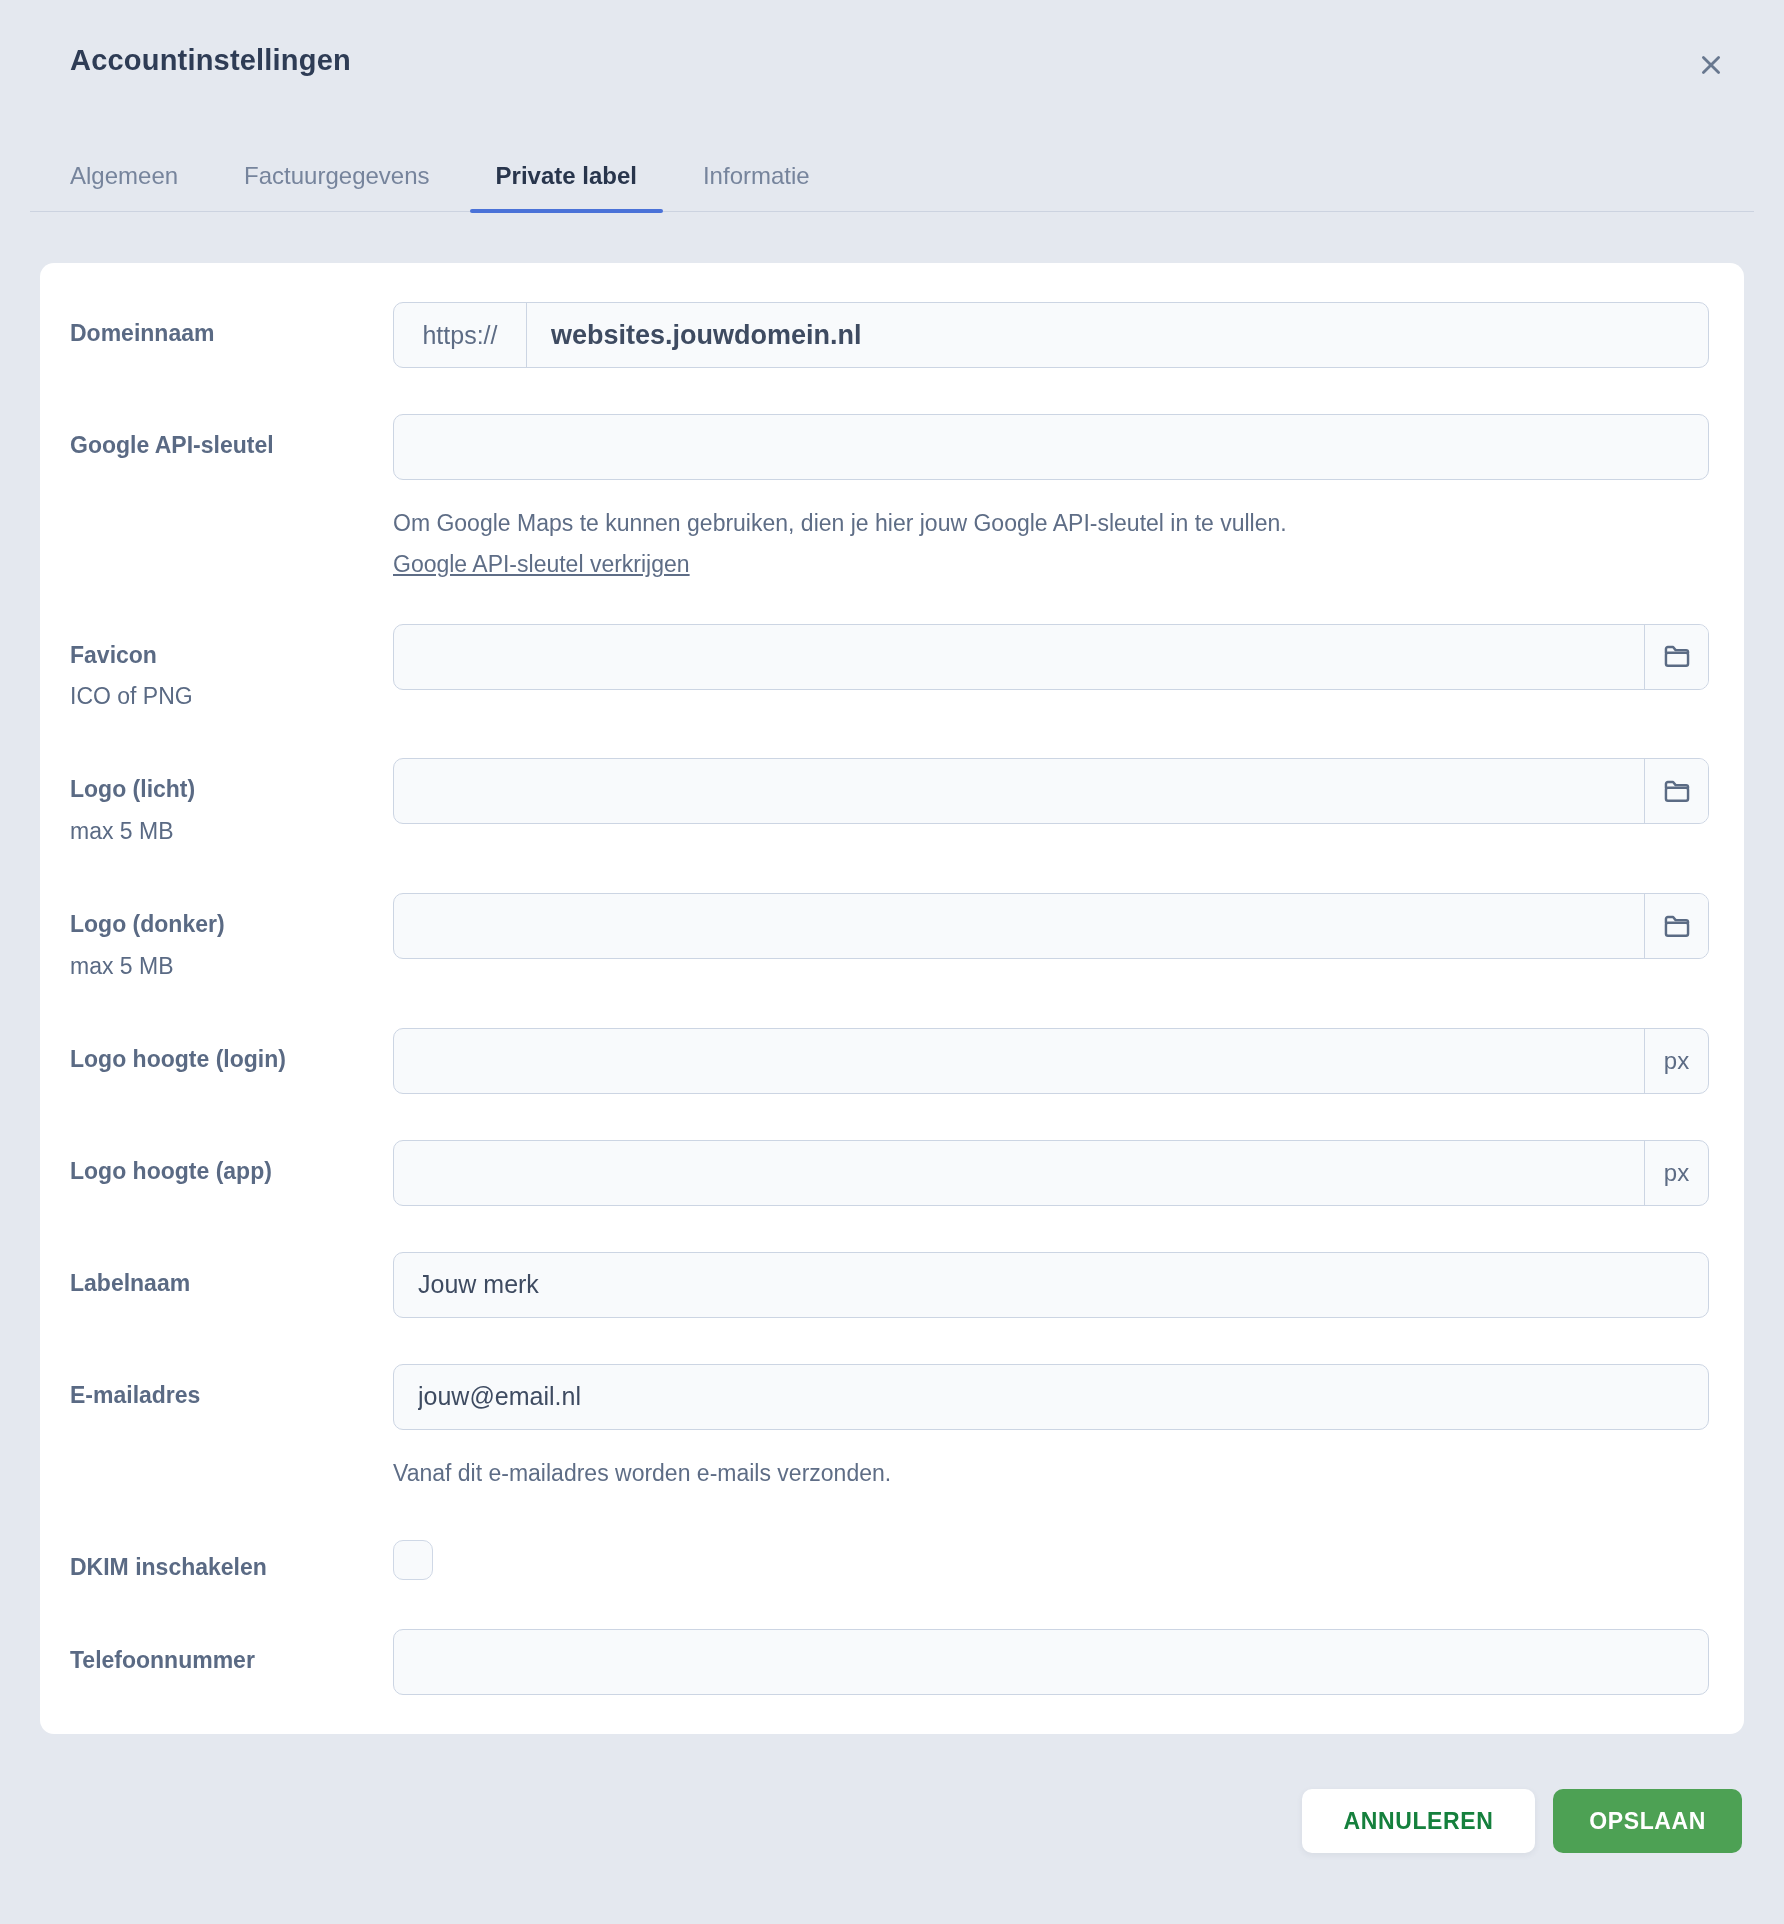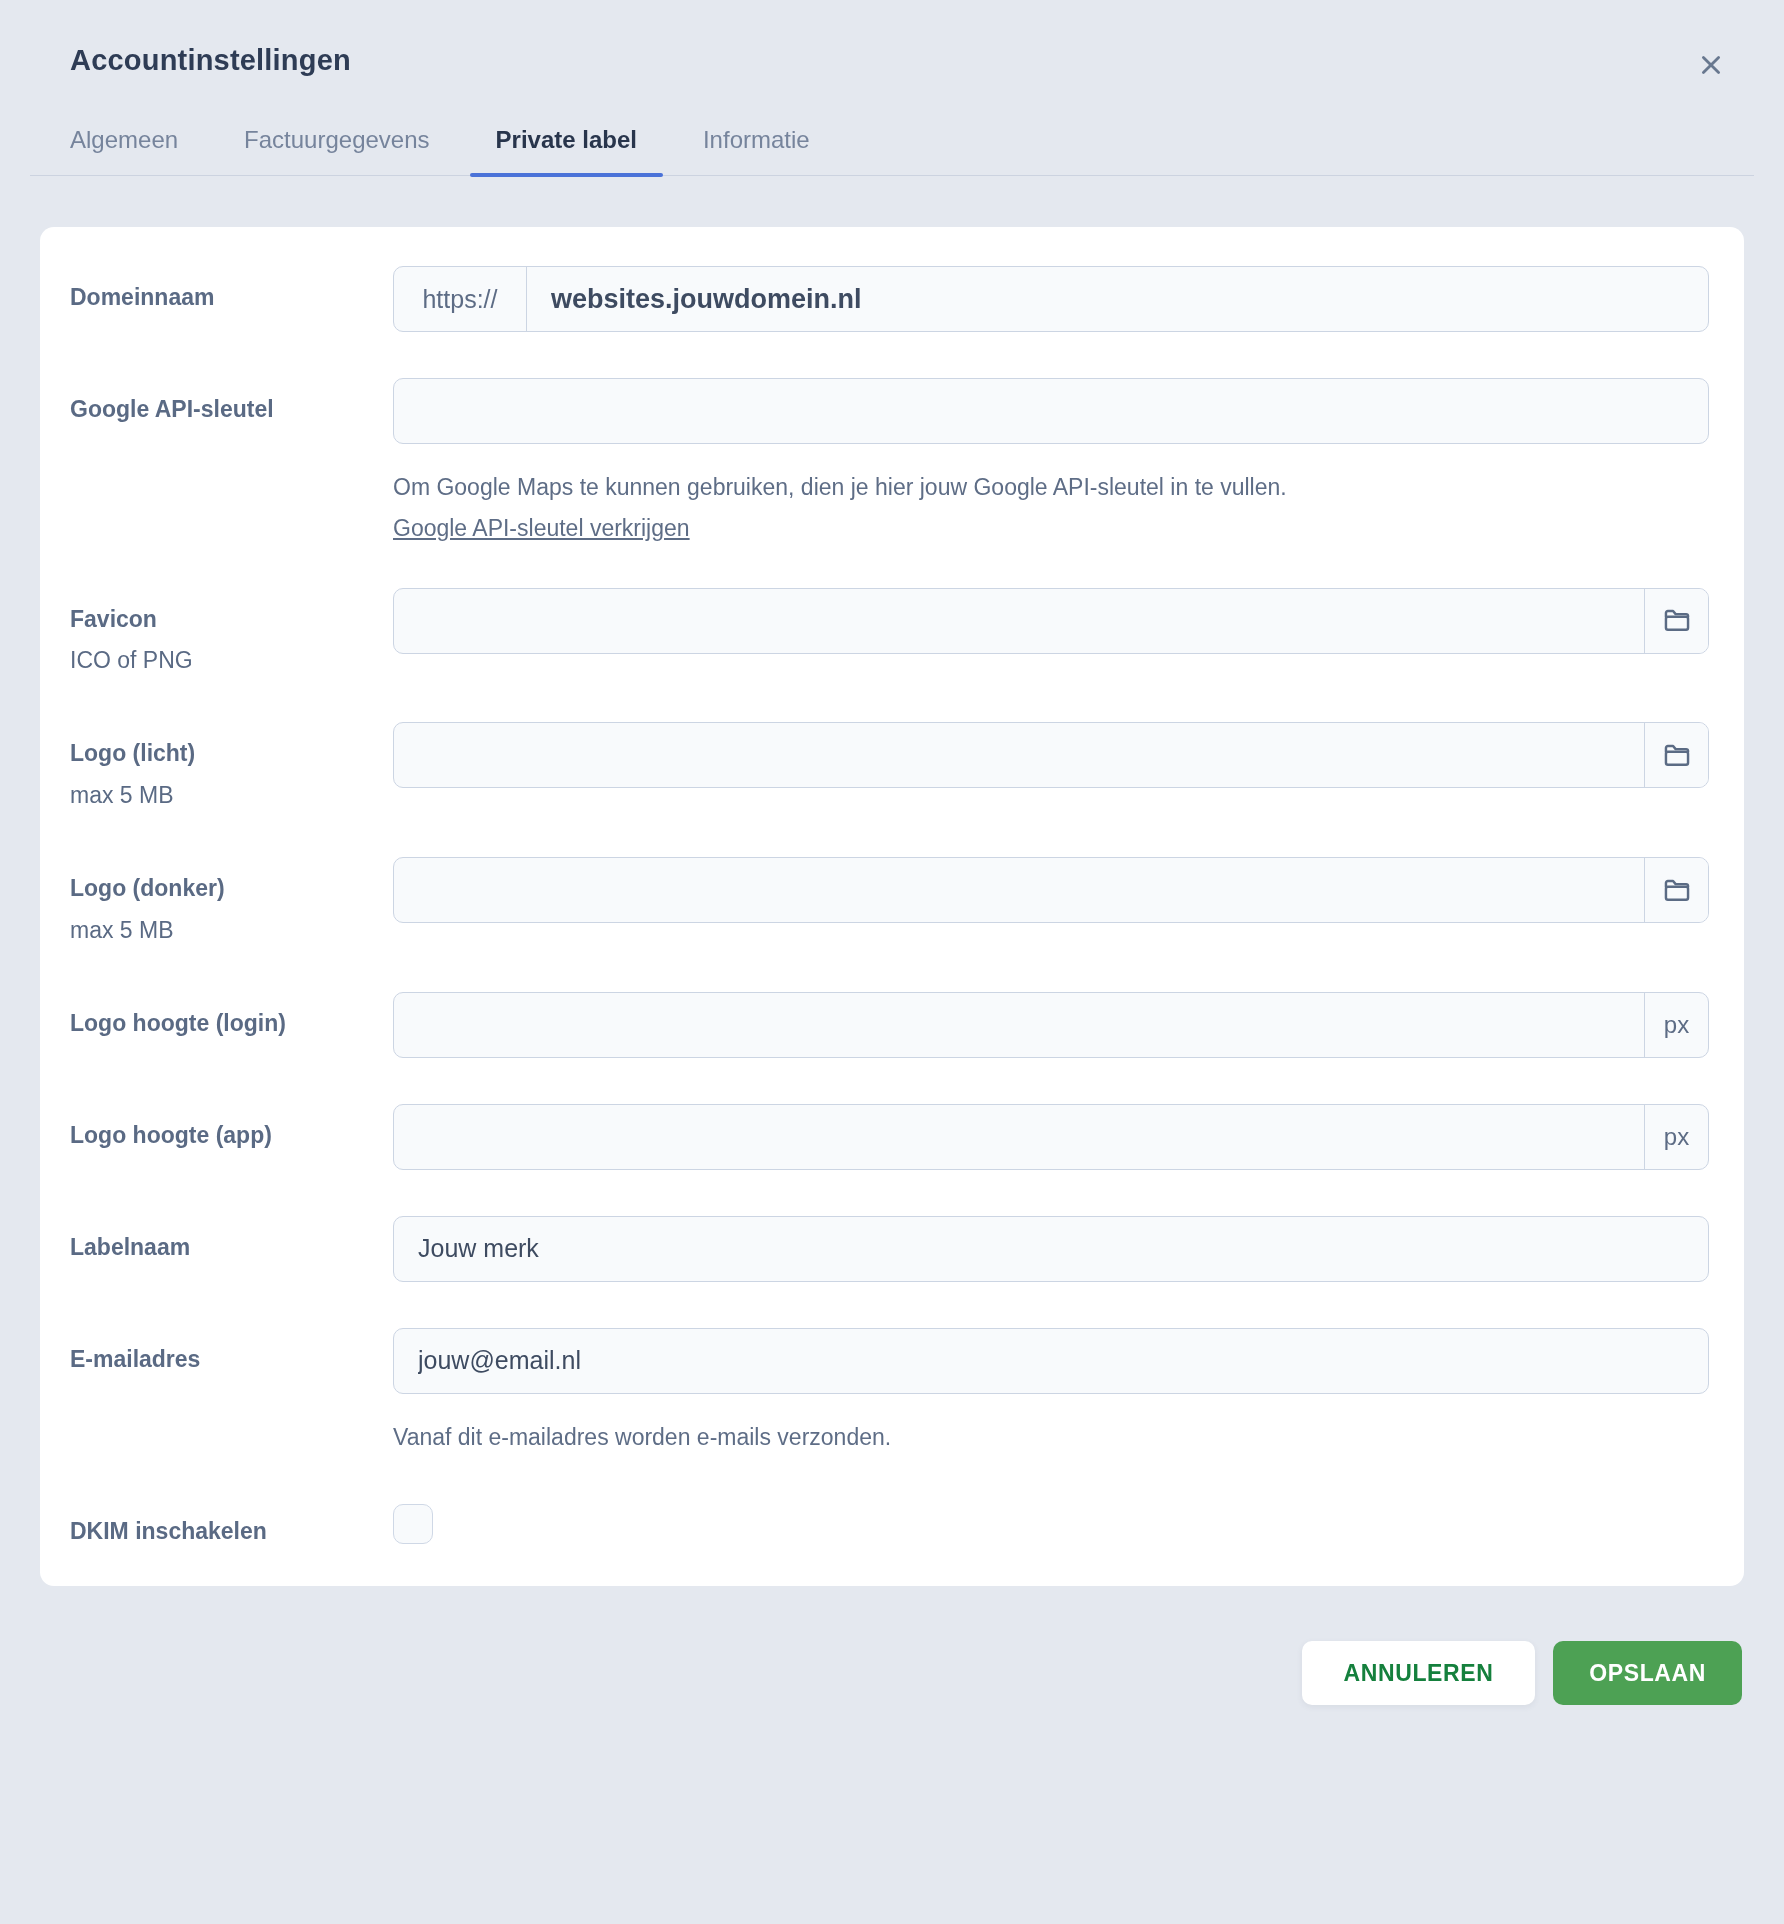--- a/index.html
+++ b/index.html
@@ -27,21 +27,21 @@
     display: flex; align-items: flex-end;
     margin: 44px 30px 0 30px;
     border-bottom: 1px solid #ccd3e0;
   }
   .tab {
     padding: 0 26px 21px 26px;
     font-size: 24px; color: #76849c;
     position: relative; cursor: pointer; white-space: nowrap;
     margin-left: 14px;
   }
-  .tab:first-child { margin-left: 14px; }
+  .tab:first-child { margin-left: 14px; margin-top: 36px; }
   .tab.active { color: #28354c; font-weight: 600; }
   .tab.active::after {
     content: ""; position: absolute; left: 0; right: 0; bottom: -2px;
     height: 4px; border-radius: 2px; background: #4a72d8;
   }
   
   .card {
     margin: 51px 40px 0 40px;
     background: #ffffff;
     border-radius: 14px;
@@ -246,19 +246,23 @@
     </div>
   </div>
 
   <div class="row">
     <div class="field-label">DKIM inschakelen</div>
     <div>
       <div class="checkbox"></div>
     </div>
   </div>
 
+  <div class="row">
+    <div class="field-label">Telefoonnummer</div>
+    <input class="text-input" type="text" value="" style="">
+  </div>
 
 </div>
 
 <div class="footer">
   <button class="btn btn-cancel">ANNULEREN</button>
   <button class="btn btn-save">OPSLAAN</button>
 </div>
 
 </body></html>

